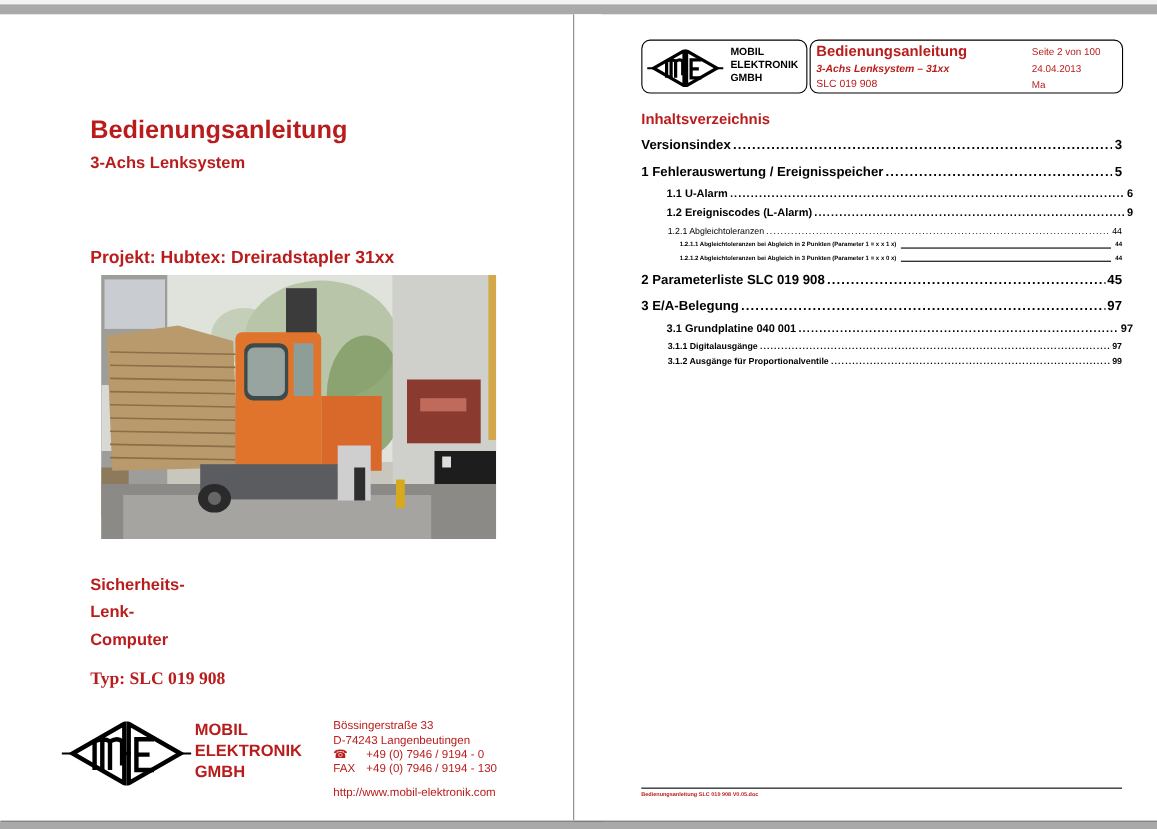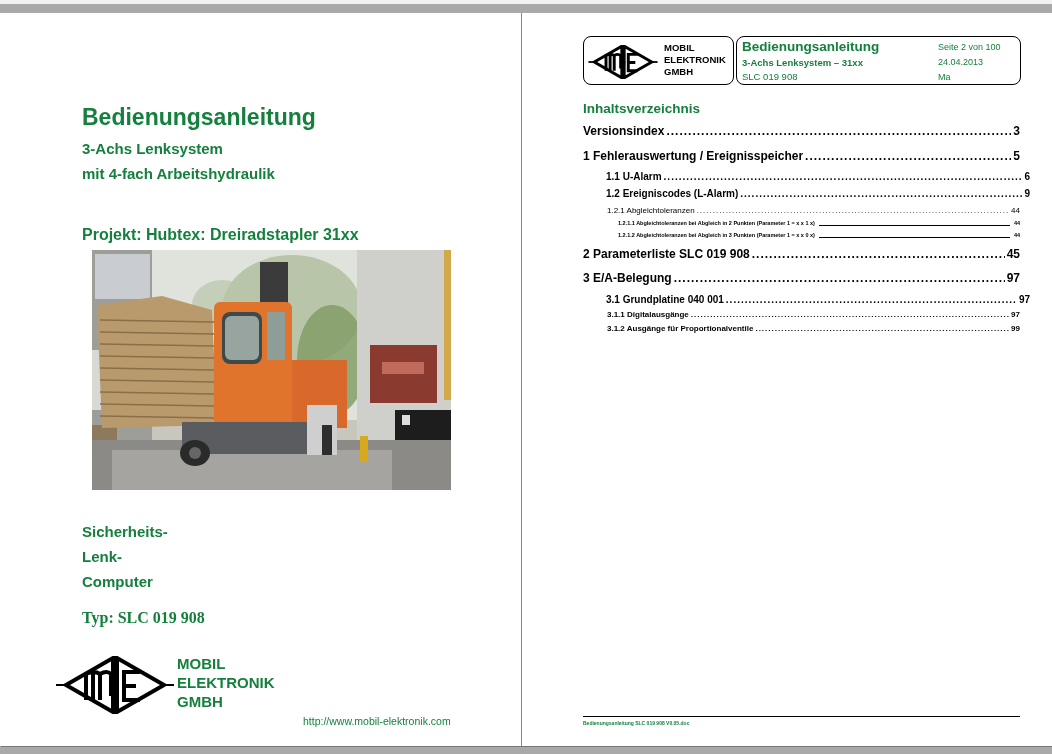--- a/index.html
+++ b/index.html
@@ -10,21 +10,21 @@
     position:relative;
   }
   .topstrip { position:absolute; left:0; top:0; width:1052px; height:4px; background:#f2f2f2; }
   .page {
     position:absolute; background:#fff;
     box-shadow: 1px 1px 0 #777;
     padding-left: 34px;
   }
   #page1 { left:0; top:13px; width:513px; height:733px; }
   #page2 { left:521px; top:13px; width:523px; height:733px; border-left:1px solid #888; }
-  .abs { position:absolute; white-space:nowrap; color:#15803d; }
+  .abs { position:absolute; white-space:nowrap; color:#b91c1c; }
 
   
   .p1-title { left:82px; top:91px; font-size:23px; font-weight:bold; }
   .p1-sub1 { left:82px; top:127px; font-size:15px; font-weight:bold; }
   .p1-sub2 { left:82px; top:152px; font-size:15px; font-weight:bold; }
   .p1-proj { left:82px; top:213px; font-size:16px; font-weight:bold; }
   .photo {
     position:absolute; left:92px; top:237px; width:359px; height:240px;
     overflow:hidden; background:#bdbdb5;
   }
@@ -44,21 +44,21 @@
     position:absolute; left:61px; top:23px; width:149px; height:47px;
     border:1px solid #000; border-radius:8px;
   }
   .logo2 { position:absolute; left:4px; top:8px; width:70px; height:34px; }
   .company2 { position:absolute; left:80px; top:5px; font-size:9.5px; line-height:12px; font-weight:bold; }
   .hdr-right {
     position:absolute; left:214px; top:23px; width:283px; height:47px;
     border:1px solid #000; border-radius:8px;
   }
   .h-title { left:5px; top:2px; font-size:13.5px; font-weight:bold; }
-  .h-sys { left:5px; top:20px; font-size:9.5px; font-weight:bold; }
+  .h-sys { left:5px; top:20px; font-size:9.5px; font-weight:bold;font-style:italic; }
   .h-slc { left:5px; top:34px; font-size:9.5px; font-weight:normal; }
   .h-page { left:201px; top:5px; font-size:9px; }
   .h-date { left:201px; top:20px; font-size:9px; }
   .h-auth { left:201px; top:35px; font-size:9px; }
 
   .toc-title { left:61px; top:88px; font-size:13.5px; font-weight:bold; }
   .toc { position:absolute; left:61px; width:437px; }
   .toc-row { position:absolute; display:flex; align-items:baseline; white-space:nowrap; }
   .toc-row .lbl { flex:0 0 auto; padding-right:2px; }
   .toc-row .dots { flex:1 1 auto; overflow:hidden; letter-spacing:1px; }
@@ -76,21 +76,20 @@
   .footer-text { left:61px; top:707px; font-size:5px; font-weight:bold; }
 </style>
 </head>
 <body>
 
 <div class="topstrip"></div>
 
 <div class="page" id="page1">
   <div class="abs p1-title">Bedienungsanleitung</div>
   <div class="abs p1-sub1">3-Achs Lenksystem</div>
-  <div class="abs p1-sub2">mit 4-fach Arbeitshydraulik</div>
   <div class="abs p1-proj">Projekt: Hubtex: Dreiradstapler 31xx</div>
 
   <div class="photo">
     <svg width="359" height="240" viewBox="0 0 359 240">
 
       <rect x="0" y="0" width="359" height="240" fill="#c8c6bd"></rect>
 
       <rect x="60" y="0" width="205" height="170" fill="#dfe3dc"></rect>
       <ellipse cx="200" cy="60" rx="70" ry="55" fill="#a8b892" opacity="0.7"></ellipse>
       <ellipse cx="240" cy="110" rx="35" ry="55" fill="#7e9a62" opacity="0.8"></ellipse>
@@ -163,20 +162,32 @@
 
       <line x1="55" y1="29" x2="63" y2="29" stroke="#000" stroke-width="3"></line>
 
       <path d="M84,16 L68,16 L68,44 L84,44 M68,30 L80,30" fill="none" stroke="#000" stroke-width="4"></path>
     </svg>
   </div>
   <div class="abs company1">
     <div>MOBIL</div>
     <div>ELEKTRONIK</div>
     <div>GMBH</div>
+  </div>
+  <div class="abs addr">
+    <div>Bössingerstraße 33</div>
+    <div>D-74243 Langenbeutingen</div>
+    <div class="row">
+      <span class="k">☎</span>
+      <span>+49 (0) 7946 / 9194 - 0</span>
+    </div>
+    <div class="row">
+      <span class="k">FAX</span>
+      <span>+49 (0) 7946 / 9194 - 130</span>
+    </div>
   </div>
   <div class="abs url">http://www.mobil-elektronik.com</div>
 </div>
 
 <div class="page" id="page2">
   <div class="hdr-left">
     <div class="logo2">
       <svg width="70" height="34" viewBox="0 0 118 58">
         <line x1="0" y1="29" x2="10" y2="29" stroke="#000" stroke-width="3"></line>
         <line x1="108" y1="29" x2="118" y2="29" stroke="#000" stroke-width="3"></line>

